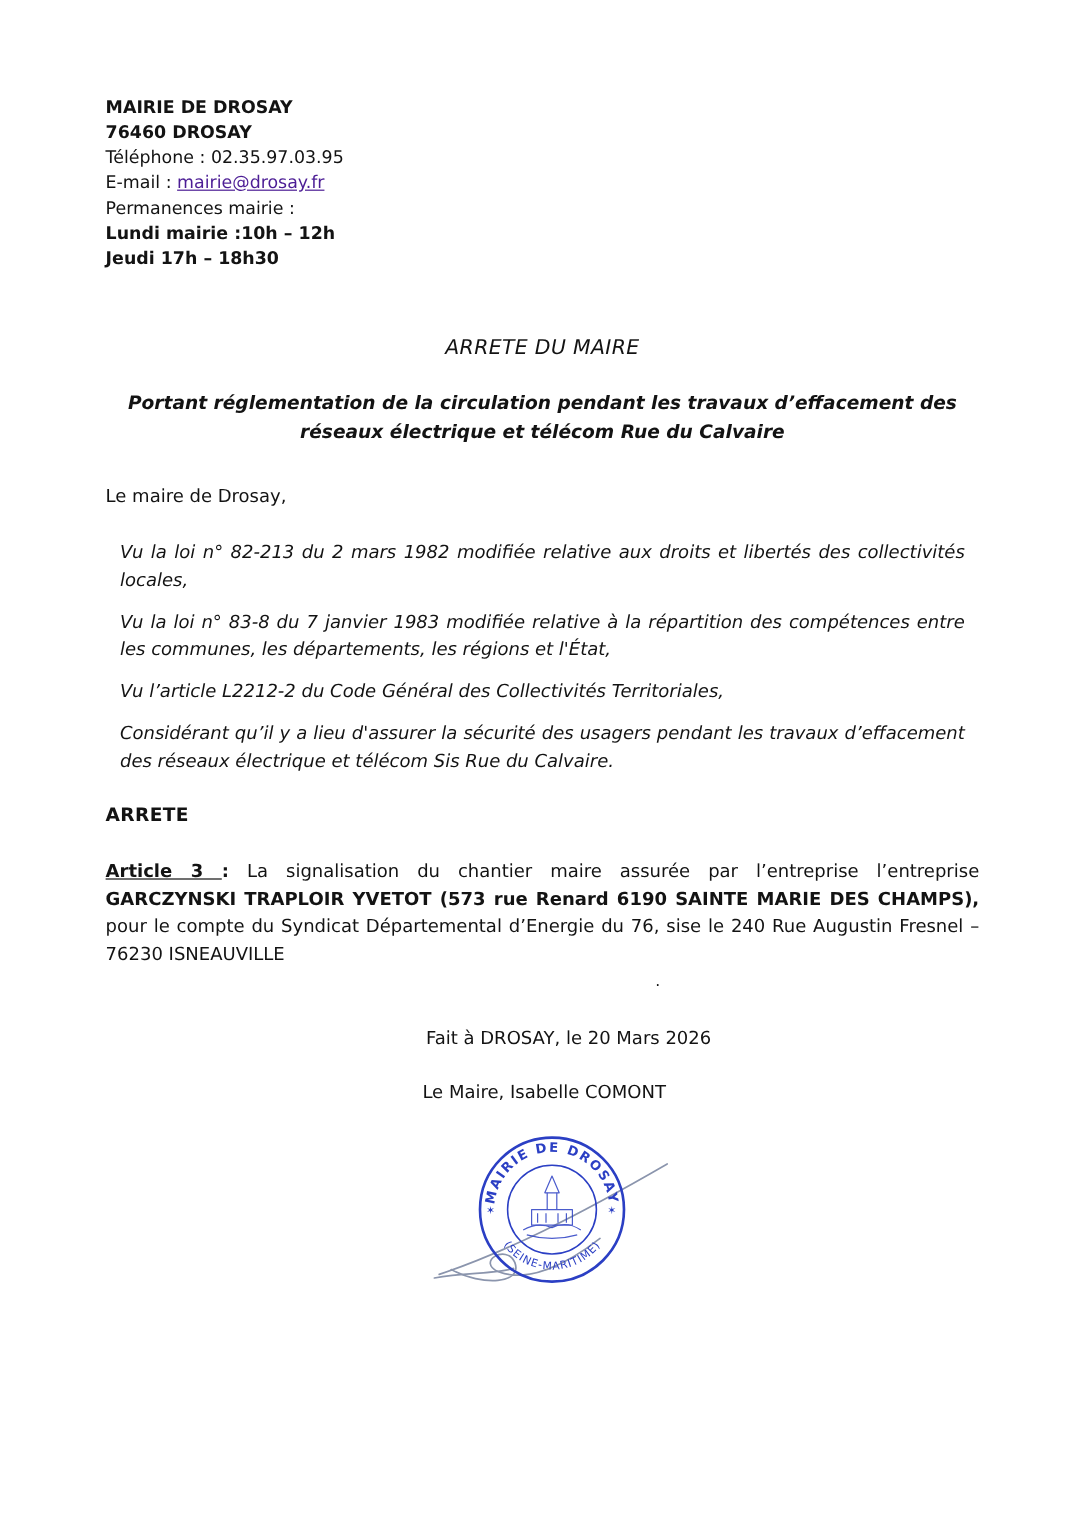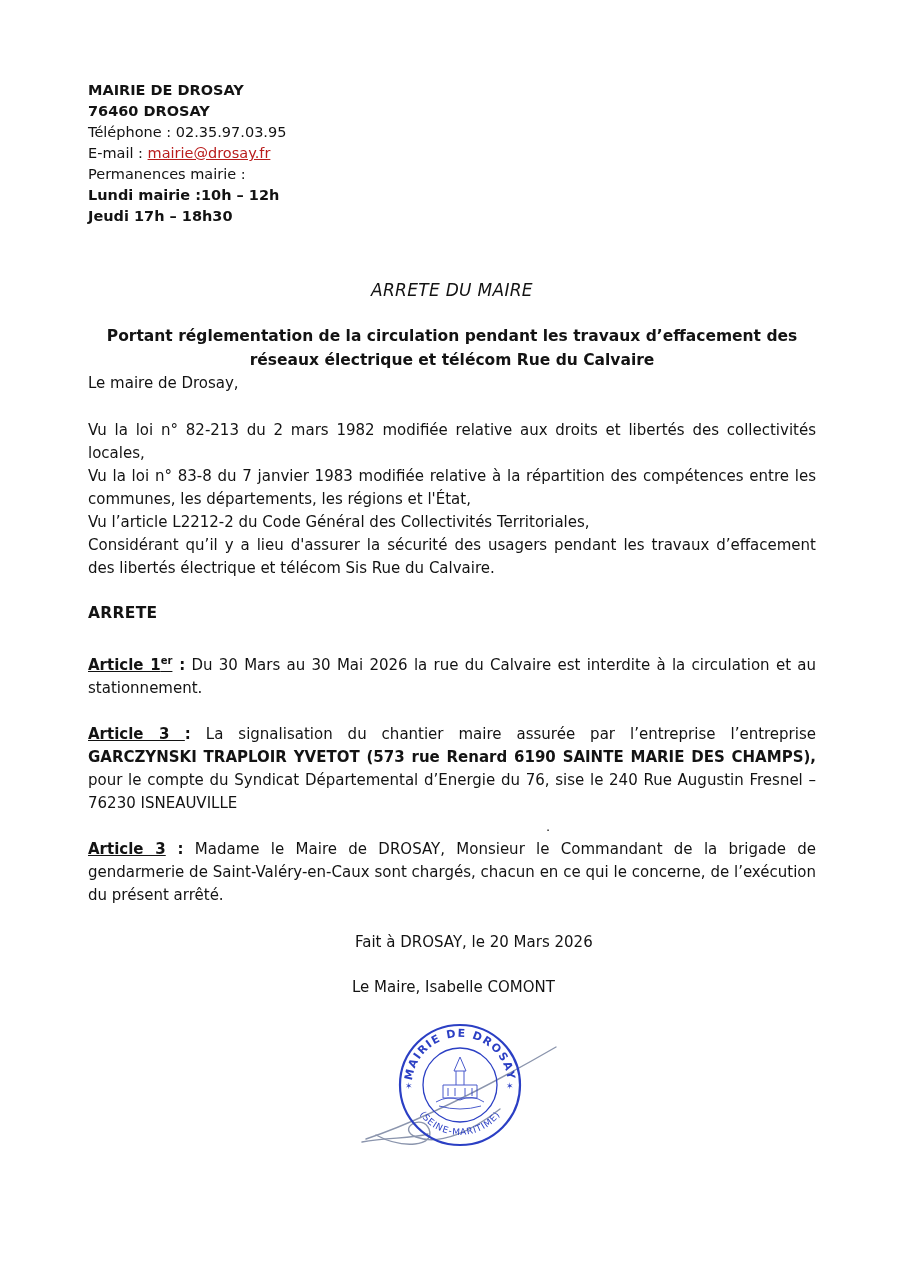--- a/index.html
+++ b/index.html
@@ -15,45 +15,46 @@
   }
   .page {
     padding: 80px 84px 0 88px;
     font-size: 15px;
     line-height: 23px;
   }
   
   .sender { font-size: 14.5px; line-height: 21px; }
   .sender .b { font-weight: bold; }
   .email-link {
-    color: #b91c1c;
+    color: #4c1d95;
     text-decoration: underline;
     cursor: pointer;
   }
   
   .doc-title {
     margin-top: 52px;
     text-align: center;
     font-style: italic;
     font-size: 17px;
     font-weight: 500;
     letter-spacing: 0.3px;
   }
   .doc-subtitle {
     margin: 22px auto 0 auto;
     max-width: 716px;
     text-align: center;
+    font-style: italic;
     font-weight: bold;
     font-size: 15.5px;
     line-height: 24px;
   }
   
-  .salutation { }
+  .salutation { margin-top: 30px; }
   .recitals { margin-top: 24px; text-align: justify; }
-  .recitals p { margin: 0; }
+  .recitals p { margin: 12px; font-style: italic; }
   .arrete-heading {
     margin: 22px 0 24px 0;
     text-align: left;
     font-weight: bold;
     font-size: 15.5px;
     letter-spacing: 0.3px;
   }
   .article { margin: 0 0 23px 0; text-align: justify; }
   .article .lbl { font-weight: bold; text-decoration: underline; }
   .article .lbl sup { font-size: 10px; }
@@ -99,38 +100,32 @@
 
   <div class="doc-title">ARRETE DU MAIRE</div>
   <div class="doc-subtitle">Portant réglementation de la circulation pendant les travaux d’effacement des réseaux électrique et télécom Rue du Calvaire</div>
 
   <div class="salutation">Le maire de Drosay,</div>
 
   <div class="recitals">
     <p>Vu la loi n° 82-213 du 2 mars 1982 modifiée relative aux droits et libertés des collectivités locales,</p>
     <p>Vu la loi n° 83-8 du 7 janvier 1983 modifiée relative à la répartition des compétences entre les communes, les départements, les régions et l'État,</p>
     <p>Vu l’article L2212-2 du Code Général des Collectivités Territoriales,</p>
-    <p>Considérant qu’il y a lieu d'assurer la sécurité des usagers pendant les travaux d’effacement des libertés électrique et télécom Sis Rue du Calvaire.</p>
+    <p>Considérant qu’il y a lieu d'assurer la sécurité des usagers pendant les travaux d’effacement des réseaux électrique et télécom Sis Rue du Calvaire.</p>
   </div>
 
   <div class="arrete-heading">ARRETE</div>
 
-  <p class="article">
-    <span class="lbl"><span>Article 1</span><sup>er</sup></span><span class="colon"> :</span><span>  Du 30 Mars au 30 Mai 2026 la rue du Calvaire est interdite à la circulation et au stationnement.</span>
-  </p>
 
   <p class="article" style="margin-bottom:0;">
     <span class="lbl">Article 3 </span><span class="colon"> :</span><span> La signalisation du chantier maire assurée par l’entreprise l’entreprise </span><span class="hard-bold">GARCZYNSKI TRAPLOIR YVETOT  (573 rue Renard 6190 SAINTE MARIE DES CHAMPS),</span><span> pour le compte du Syndicat Départemental d’Energie du 76, sise le 240 Rue Augustin Fresnel – 76230 ISNEAUVILLE</span>
   </p>
 
   <div class="stray-dot">.</div>
 
-  <p class="article a3">
-    <span class="lbl">Article 3</span><span class="colon"> :</span><span>  Madame le Maire de DROSAY, Monsieur le Commandant de la brigade de gendarmerie de Saint-Valéry-en-Caux sont chargés, chacun en ce qui le concerne, de l’exécution du présent arrêté.</span>
-  </p>
 
   <div class="place-date">Fait à DROSAY, le 20 Mars 2026</div>
   <div class="signatory">Le Maire, Isabelle COMONT</div>
 
   <div class="stamp-wrap">
     <svg width="300" height="180" viewBox="0 0 300 180">
       <defs>
         <path id="arcTop" d="M 102,80 A 48,48 0 0 1 198,80"></path>
         <path id="arcBot" d="M 100,80 A 50,50 0 0 0 200,80"></path>
       </defs>

